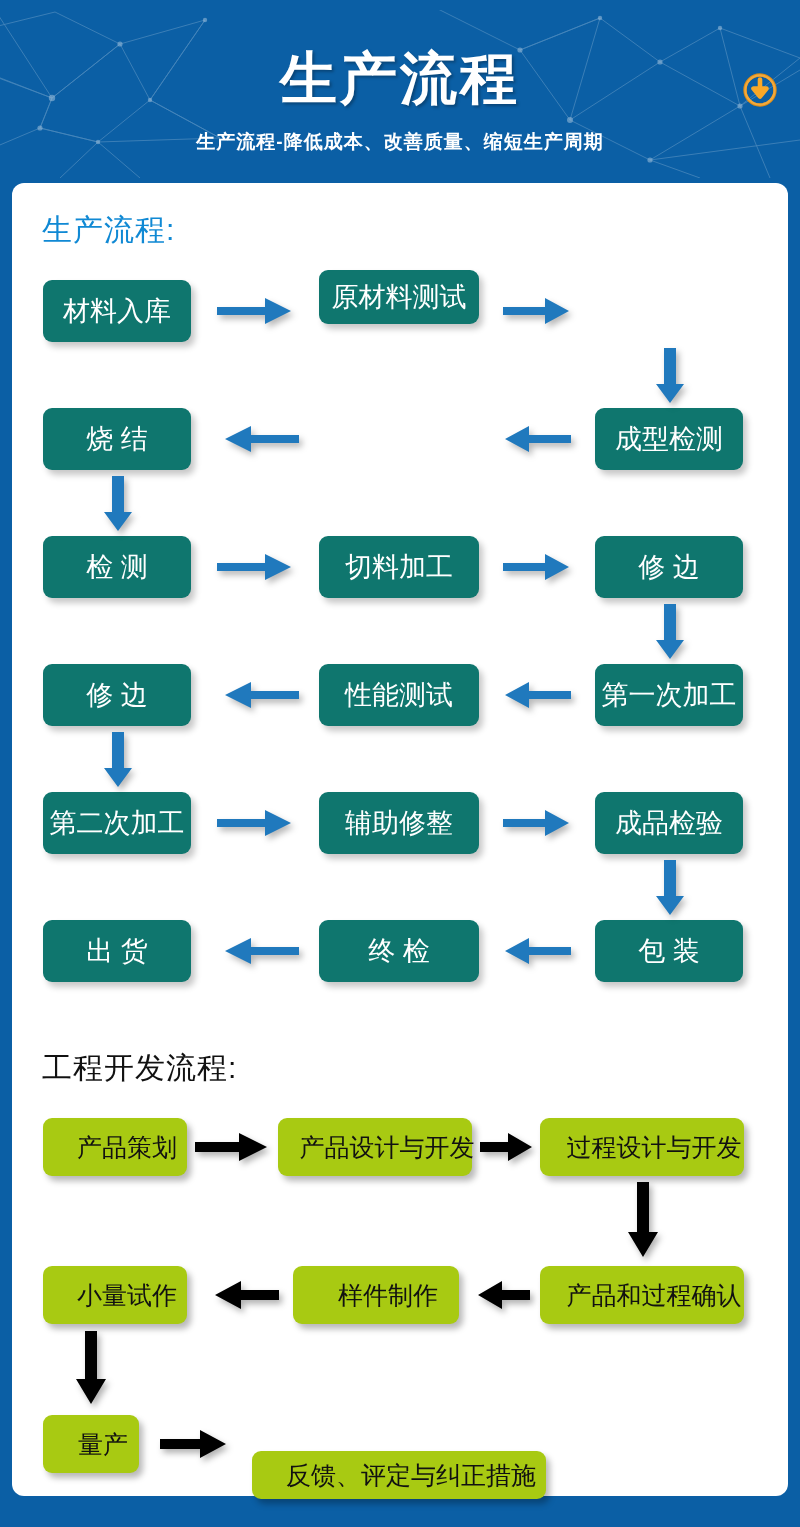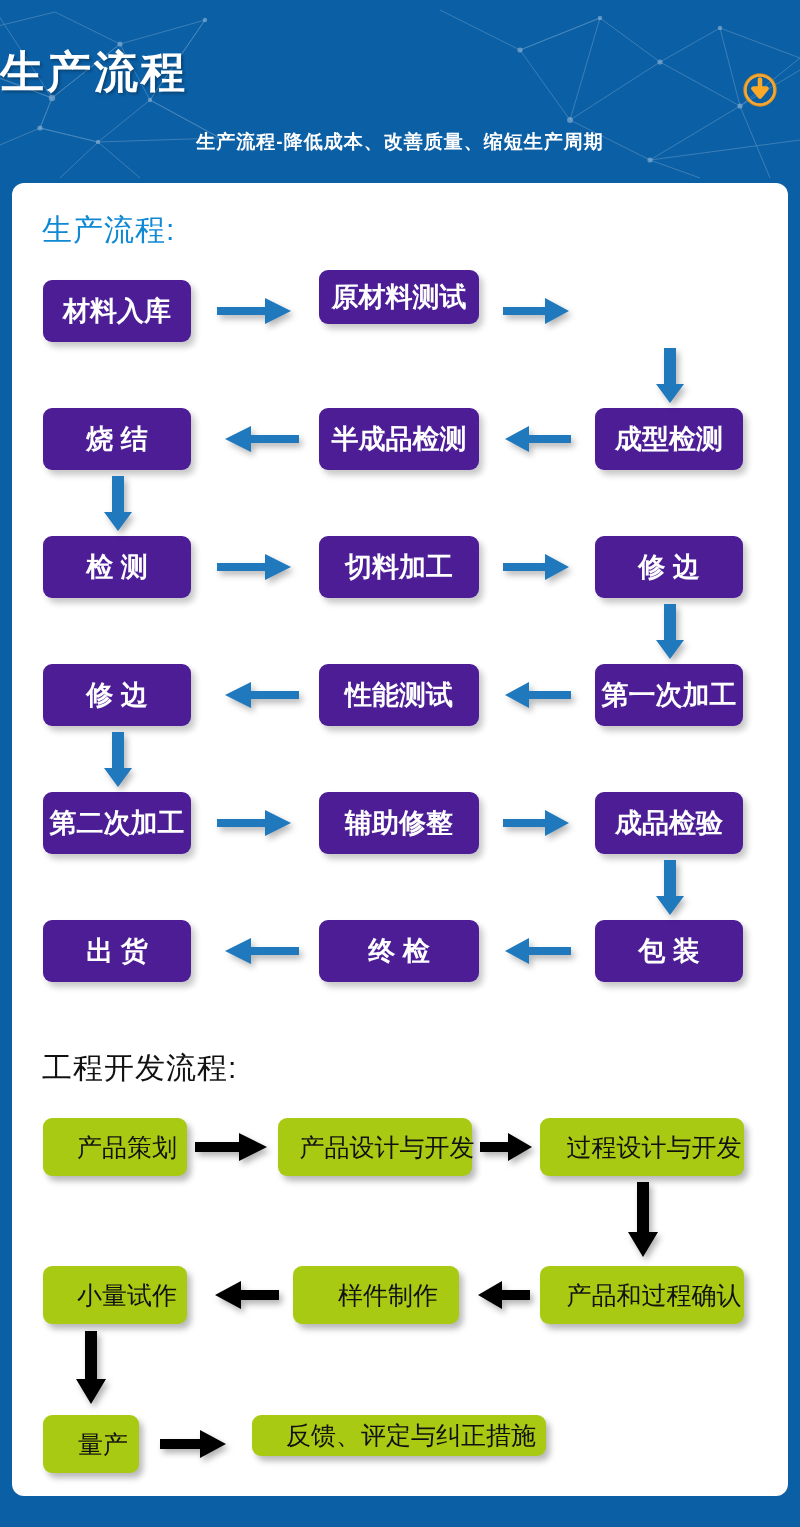--- a/index.html
+++ b/index.html
@@ -33,21 +33,22 @@
   #header-net {
     position: absolute;
     left: 0; top: 0;
     width: 800px; height: 168px;
     opacity: .55;
   }
   #header-title {
     position: absolute;
     left: 0; top: 40px;
     width: 800px;
-    font-size: 44px;
+    text-align: center;
+    font-size: 57px;
     font-weight: bold;
     color: #ffffff;
     letter-spacing: 3px;
     text-shadow: 2px 2px 3px rgba(0,0,0,.28);
     line-height: 1;
   }
   #header-sub {
     position: absolute;
     left: 0; top: 122px;
     width: 800px;
@@ -95,24 +96,24 @@
   .fbox {
     position: absolute;
     display: flex;
     align-items: center;
     justify-content: center;
     border-radius: 9px;
     white-space: nowrap;
     line-height: 1;
   }
   .fbox.blue {
-    background: #4c1d95;
+    background: #0f766e;
     color: #ffffff;
     font-size: 27px;
-    font-weight: bold;
+    font-weight: normal;
     box-shadow: 4px 5px 6px rgba(0,0,0,.22);
   }
   .fbox.green {
     background: #a8ca12;
     color: #111111;
     font-size: 25px;
     font-weight: normal;
     box-shadow: 4px 5px 6px rgba(0,0,0,.28);
     padding-left: 24px;
   }
@@ -180,21 +181,20 @@
   </div>
 
   <div id="card">
 
     <div class="sec-head" id="head-production">生产流程:</div>
 
     <div class="fbox blue" style="left:31px;  top:97px;  width:148px; height:62px;">材料入库</div>
     <div class="fbox blue" style="left:307px; top:87px;  width:160px; height:54px;">原材料测试</div>
 
     <div class="fbox blue" style="left:583px; top:225px; width:148px; height:62px;">成型检测</div>
-    <div class="fbox blue" style="left:307px; top:225px; width:160px; height:62px;">半成品检测</div>
     <div class="fbox blue" style="left:31px;  top:225px; width:148px; height:62px;">烧 结</div>
 
     <div class="fbox blue" style="left:31px;  top:353px; width:148px; height:62px;">检 测</div>
     <div class="fbox blue" style="left:307px; top:353px; width:160px; height:62px;">切料加工</div>
     <div class="fbox blue" style="left:583px; top:353px; width:148px; height:62px;">修 边</div>
 
     <div class="fbox blue" style="left:583px; top:481px; width:148px; height:62px;">第一次加工</div>
     <div class="fbox blue" style="left:307px; top:481px; width:160px; height:62px;">性能测试</div>
     <div class="fbox blue" style="left:31px;  top:481px; width:148px; height:62px;">修 边</div>
 
@@ -306,21 +306,21 @@
 
     <div class="fbox green" style="left:31px;  top:935px;  width:144px; height:58px;">产品策划</div>
     <div class="fbox green" style="left:266px; top:935px;  width:194px; height:58px;">产品设计与开发</div>
     <div class="fbox green" style="left:528px; top:935px;  width:204px; height:58px;">过程设计与开发</div>
 
     <div class="fbox green" style="left:528px; top:1083px; width:204px; height:58px;">产品和过程确认</div>
     <div class="fbox green" style="left:281px; top:1083px; width:166px; height:58px;">样件制作</div>
     <div class="fbox green" style="left:31px;  top:1083px; width:144px; height:58px;">小量试作</div>
 
     <div class="fbox green" style="left:31px;  top:1232px; width:96px;  height:58px;">量产</div>
-    <div class="fbox green" style="left:240px; top:1232px; width:294px; height:41px;">反馈、评定与纠正措施</div>
+    <div class="fbox green" style="left:240px; top:1268px; width:294px; height:48px;">反馈、评定与纠正措施</div>
 
     <div class="arrow" style="left:181px; top:948px;">
       <svg width="78" height="32" viewBox="0 0 78 32">
         <path d="M2 11 L46 11 L46 2 L74 16 L46 30 L46 21 L2 21 Z" fill="#000000" style="filter: drop-shadow(3px 4px 3px rgba(0,0,0,.3));"></path>
       </svg>
     </div>
     <div class="arrow" style="left:466px; top:948px;">
       <svg width="58" height="32" viewBox="0 0 58 32">
         <path d="M2 11 L30 11 L30 2 L54 16 L30 30 L30 21 L2 21 Z" fill="#000000" style="filter: drop-shadow(3px 4px 3px rgba(0,0,0,.3));"></path>
       </svg>

